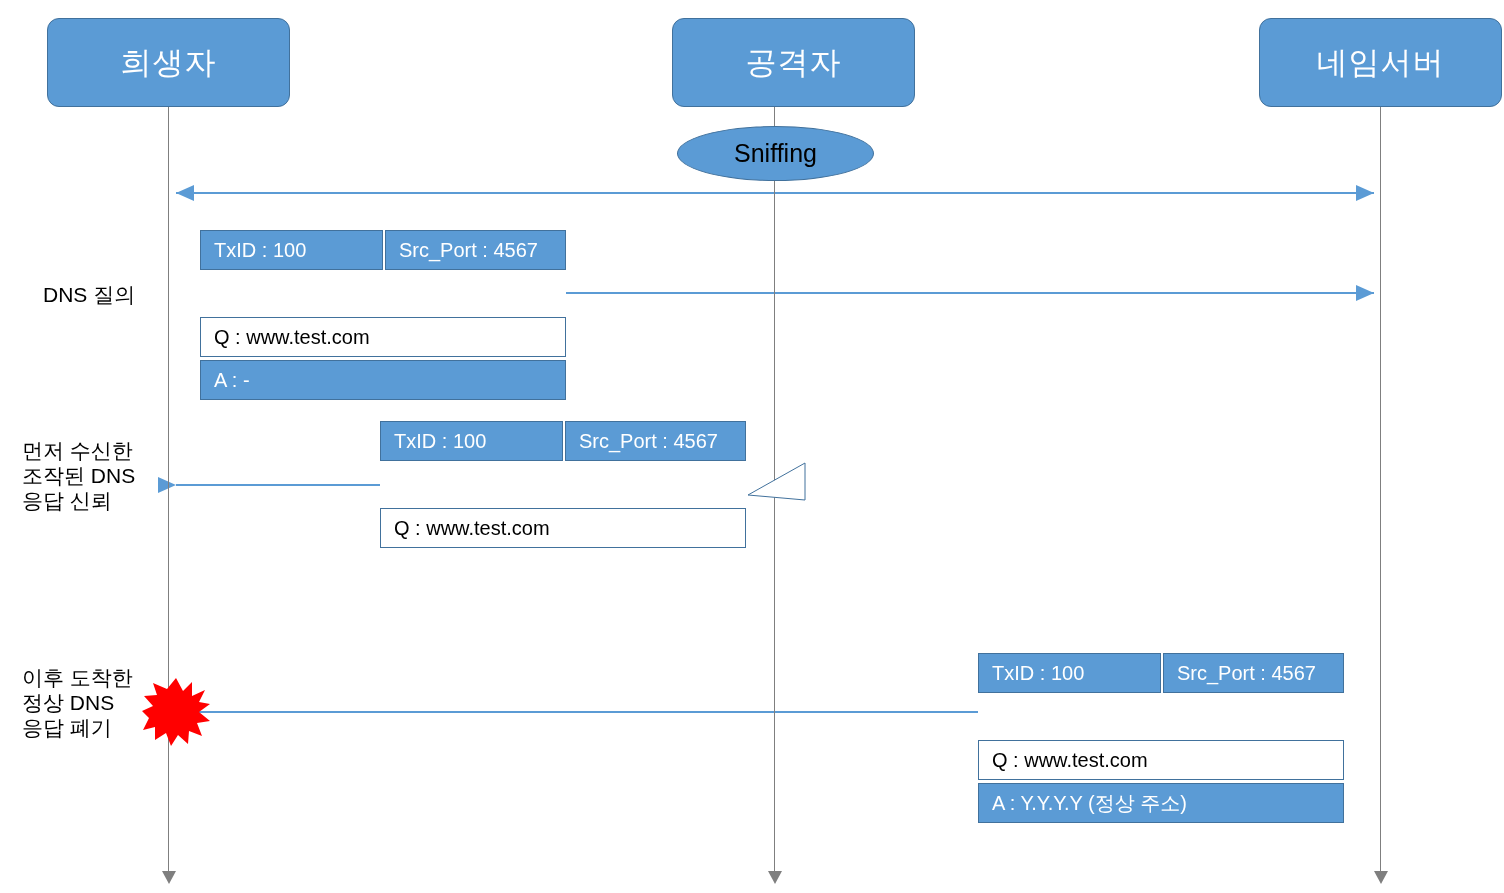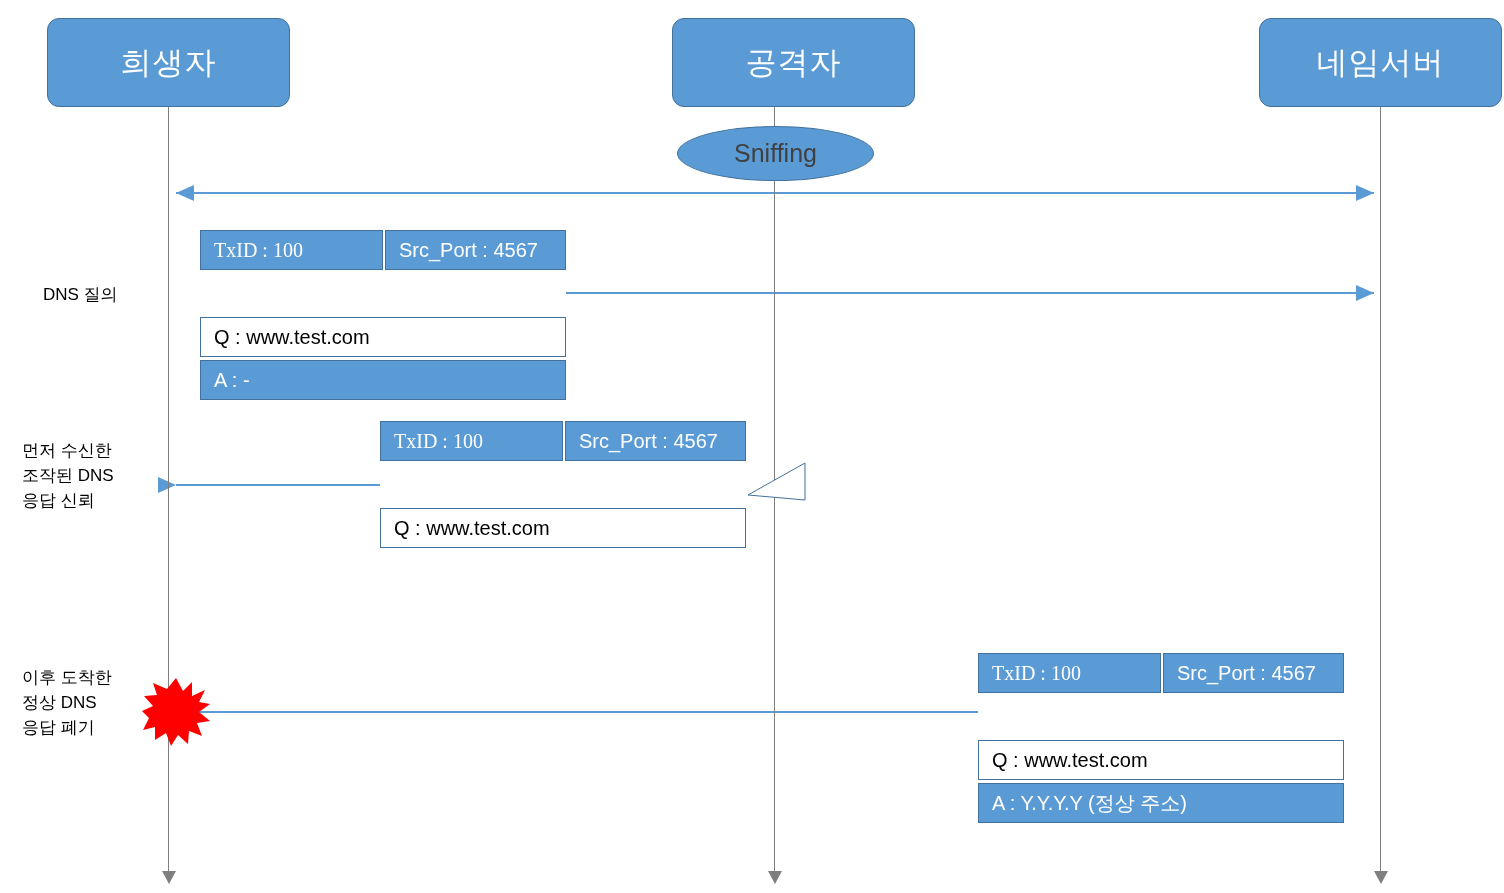--- a/index.html
+++ b/index.html
@@ -53,54 +53,54 @@
   #lifeline-head-nameserver { left: 1374px; top: 871px; }
 
   
   #sniffing-ellipse {
     position: absolute;
     left: 677px; top: 126px;
     width: 197px; height: 55px;
     background: #5b9bd5;
     border: 1px solid #41719c;
     border-radius: 50%;
-    color: #404040;
+    color: #000000;
     display: flex; align-items: center; justify-content: center;
     font-size: 25px;
   }
 
   
   #arrows { position: absolute; left: 0; top: 0; width: 1504px; height: 893px; pointer-events: none; }
 
   
   .side-label {
     position: absolute;
     color: #000000;
-    font-size: 17px;
+    font-size: 21px;
     line-height: 25px;
     white-space: pre-line;
   }
   #label-dns-query   { left: 43px;  top: 282px; }
   #label-forged      { left: 22px;  top: 438px; }
   #label-discarded   { left: 22px;  top: 665px; }
 
   
   .packet { position: absolute; }
   .pkt-row { display: flex; }
   .pkt-cell {
     background: #5b9bd5;
     color: #ffffff;
     font-size: 20px;
     height: 40px;
     display: flex;
     align-items: center;
     padding-left: 13px;
     border: 1px solid #41719c;
   }
-  .pkt-cell.left  { flex: 0 0 auto; font-family: Liberation Serif, serif; }
+  .pkt-cell.left  { flex: 0 0 auto; }
   .pkt-cell.right { flex: 1 1 auto; margin-left: 2px; }
   .pkt-row.mid { margin-top: 3px; }
   .pkt-row.bot { margin-top: 3px; }
   .pkt-cell.full {
     width: 100%;
   }
   .pkt-cell.white {
     background: #ffffff;
     color: #000000;
     border: 1px solid #41719c;

